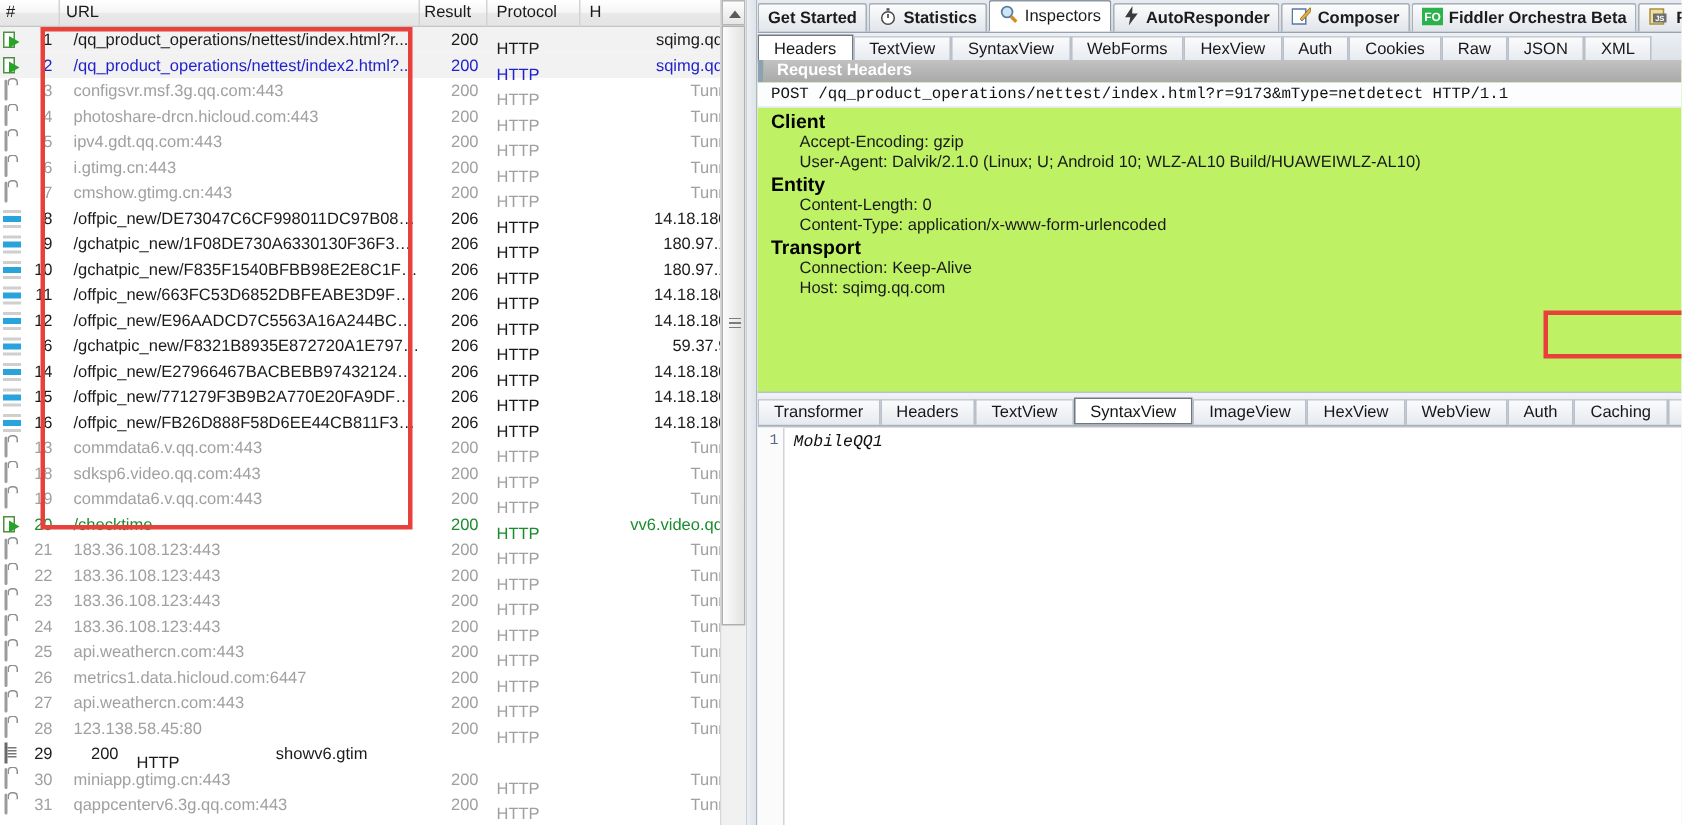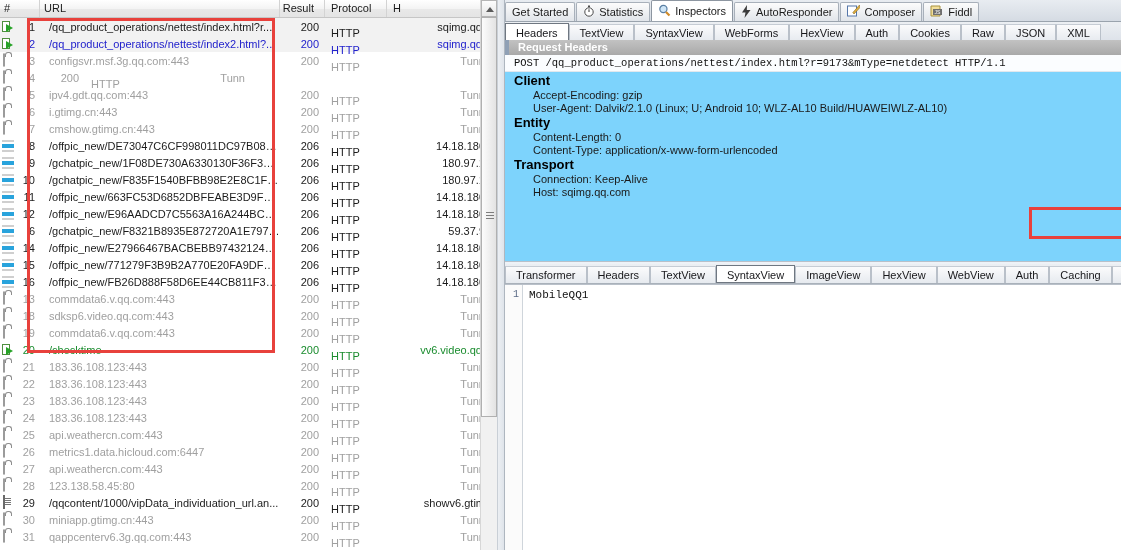--- a/index.html
+++ b/index.html
@@ -99,56 +99,56 @@
 
   
   .right{position:relative;width:616px;height:550px;background:#eef2f7;overflow:hidden;}
 
   .maintabs{display:flex;height:21px;align-items:flex-end;
     background:linear-gradient(to bottom,#e8ecf1,#d5dbe3);border-bottom:1px solid #9aa3ad;}
   .mtab{
     height:19px;display:flex;align-items:center;gap:4px;padding:0 6px;
     background:linear-gradient(to bottom,#fcfcfc,#e1e5ea);
     border:1px solid #a8b0ba;border-bottom:none;border-radius:2px 2px 0 0;
-    font-size:11px;color:#1b1b1b;white-space:nowrap;margin-right:1px;box-sizing:border-box;
+    font-size:11px;color:#1b1b1b;white-space:nowrap;margin-right:1px;box-sizing:border-box;font-weight:bold;
   }
   .mtab.active{height:21px;background:#ffffff;border-color:#8d96a1;font-weight:normal;}
 
   .subtabs{display:flex;height:19px;align-items:flex-end;
     background:linear-gradient(to bottom,#eceff3,#dde2e9);border-bottom:1px solid #a9b1ba;}
   .stab{
     height:17px;line-height:17px;padding:0 10px;font-size:11px;color:#17171a;
     background:linear-gradient(to bottom,#fbfbfc,#e6eaef);
     border-left:1px solid #b9c0c9;border-right:1px solid #b9c0c9;border-top:1px solid #c6ccd4;
     box-sizing:border-box;white-space:nowrap;
   }
   .stab.active{background:#ffffff;border:1px solid #6f7781;height:18px;line-height:18px;}
 
-  .reqpane{position:absolute;left:0;top:40px;width:616px;height:222px;background:#7dd3fc;
+  .reqpane{position:absolute;left:0;top:40px;width:616px;height:222px;background:#bef264;
     border-bottom:1px solid #b9c0c9;box-sizing:border-box;overflow:hidden;}
   .bar-title{
     height:15px;line-height:15px;background:linear-gradient(to bottom,#c2c2c2,#a9a9a9);
     color:#ffffff;font-weight:bold;font-size:11px;padding-left:9px;
     border-left:4px solid #8fa0b5;box-sizing:border-box;
   }
   .reqline{
     font-family:"Liberation Mono","DejaVu Sans Mono",monospace;font-size:10.5px;color:#111;
     background:#fbfdff;border-bottom:1px solid #e2e8ee;
     padding:2px 0 2px 9px;white-space:nowrap;overflow:hidden;
   }
   .hgroup{font-weight:bold;font-size:13px;color:#000;padding:1px 0 0 9px;}
   .hitem{font-size:11px;color:#1a1a1a;padding:1px 0 0 28px;white-space:nowrap;}
 
   .lowpane{position:absolute;left:0;top:264px;width:616px;height:286px;background:#ffffff;overflow:hidden;}
   .code{position:relative;height:266px;background:#fff;border-top:1px solid #b9c0c9;box-sizing:border-box;}
   .gutter{position:absolute;left:0;top:0;width:17px;height:100%;background:#fbfbfb;border-right:1px solid #cfd5db;}
   .gutnum{font-family:"Liberation Mono","DejaVu Sans Mono",monospace;font-size:10px;color:#5b6b86;text-align:right;padding-right:3px;line-height:14px;padding-top:3px;}
   .codeline{
     position:absolute;left:24px;top:3px;
-    font-family:"Liberation Mono","DejaVu Sans Mono",monospace;font-size:11px;color:#111;line-height:14px;
+    font-family:"Liberation Mono","DejaVu Sans Mono",monospace;font-size:11px;color:#111;line-height:14px;font-style:italic;
   }
 
   
   .annot{position:absolute;border:3px solid #e8413c;box-sizing:border-box;pointer-events:none;}
   #annot-sessions{left:27px;top:18px;width:248px;height:335px;}
   #annot-host{left:524px;top:207px;width:155px;height:32px;}
 </style>
 </head>
 <body>
 
@@ -199,20 +199,21 @@
           <div class="c-url t-gray">configsvr.msf.3g.qq.com:443</div>
           <div class="c-result t-gray">200</div>
           <div class="c-proto t-gray">HTTP</div>
           <div class="c-host t-gray">Tunn</div>
         </div>
         <div class="row">
           <div class="c-num t-gray">
             <span class="ico"><span class="ico-lock"></span></span>
             <span class="c-idx">4</span>
           </div>
+          <div class="c-url t-gray">photoshare-drcn.hicloud.com:443</div>
           <div class="c-result t-gray">200</div>
           <div class="c-proto t-gray">HTTP</div>
           <div class="c-host t-gray">Tunn</div>
         </div>
         <div class="row">
           <div class="c-num t-gray">
             <span class="ico"><span class="ico-lock"></span></span>
             <span class="c-idx">5</span>
           </div>
           <div class="c-url t-gray">ipv4.gdt.qq.com:443</div>
@@ -487,21 +488,20 @@
           <div class="c-url t-gray">123.138.58.45:80</div>
           <div class="c-result t-gray">200</div>
           <div class="c-proto t-gray">HTTP</div>
           <div class="c-host t-gray">Tunn</div>
         </div>
         <div class="row">
           <div class="c-num t-dark">
             <span class="ico"><span class="ico-doc"></span></span>
             <span class="c-idx">29</span>
           </div>
-          <div class="c-url t-dark">/qqcontent/1000/vipData_individuation_url.an...</div>
           <div class="c-result t-dark">200</div>
           <div class="c-proto t-dark">HTTP</div>
           <div class="c-host t-dark">showv6.gtim</div>
         </div>
         <div class="row">
           <div class="c-num t-gray">
             <span class="ico"><span class="ico-lock"></span></span>
             <span class="c-idx">30</span>
           </div>
           <div class="c-url t-gray">miniapp.gtimg.cn:443</div>
@@ -563,20 +563,27 @@
               <polygon points="6,0 1,7.5 4.5,7.5 3.5,13 9.5,5 5.8,5" fill="#3b3b3b"></polygon>
             </svg></span>
           <span>AutoResponder</span>
         </div>
         <div class="mtab">
           <span><svg width="13" height="12" viewBox="0 0 13 12">
               <rect x="0.5" y="1" width="9" height="10" fill="#fff" stroke="#5577aa" stroke-width="1"></rect>
               <polygon points="12.5,0 13,2.5 7,9 5.8,7.6" fill="#e0b040" stroke="#8a6a20" stroke-width="0.6"></polygon>
             </svg></span>
           <span>Composer</span>
+        </div>
+        <div class="mtab">
+          <span><svg width="14" height="12" viewBox="0 0 14 12">
+              <rect x="0" y="0" width="14" height="12" fill="#2bb24c"></rect>
+              <text x="7" y="9" font-size="8" fill="#fff" text-anchor="middle" font-family="Liberation Sans">FO</text>
+            </svg></span>
+          <span>Fiddler Orchestra Beta</span>
         </div>
         <div class="mtab">
           <span><svg width="14" height="12" viewBox="0 0 14 12">
               <path d="M1 1 L10 1 L10 11 L1 11 Z" fill="#f2df9a" stroke="#a8913f"></path>
               <rect x="3" y="4" width="9" height="6" fill="#6f6f6f"></rect>
               <text x="7.5" y="9" font-size="5" fill="#fff" text-anchor="middle" font-family="Liberation Sans">JS</text>
             </svg></span>
           <span>Fiddl</span>
         </div>
       </div>

